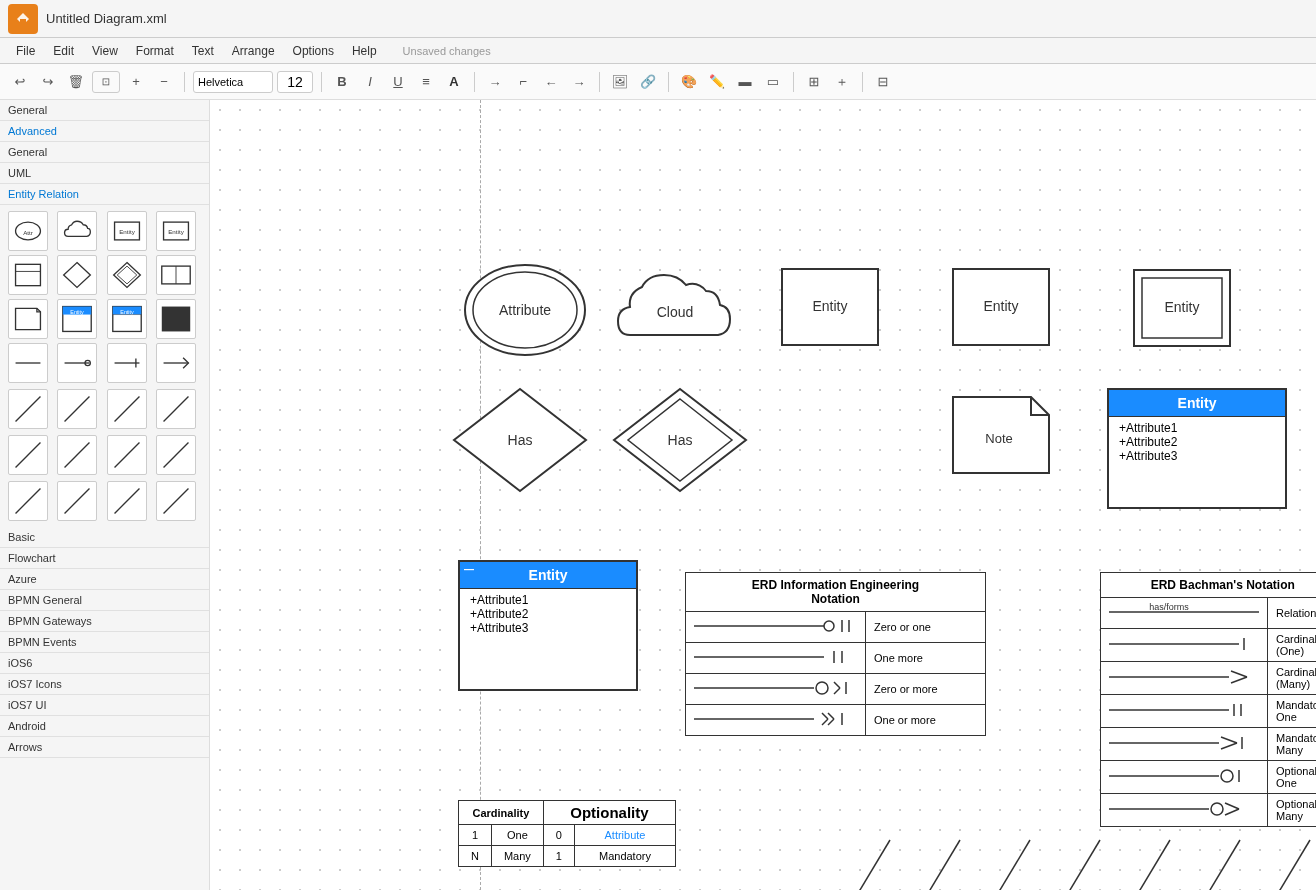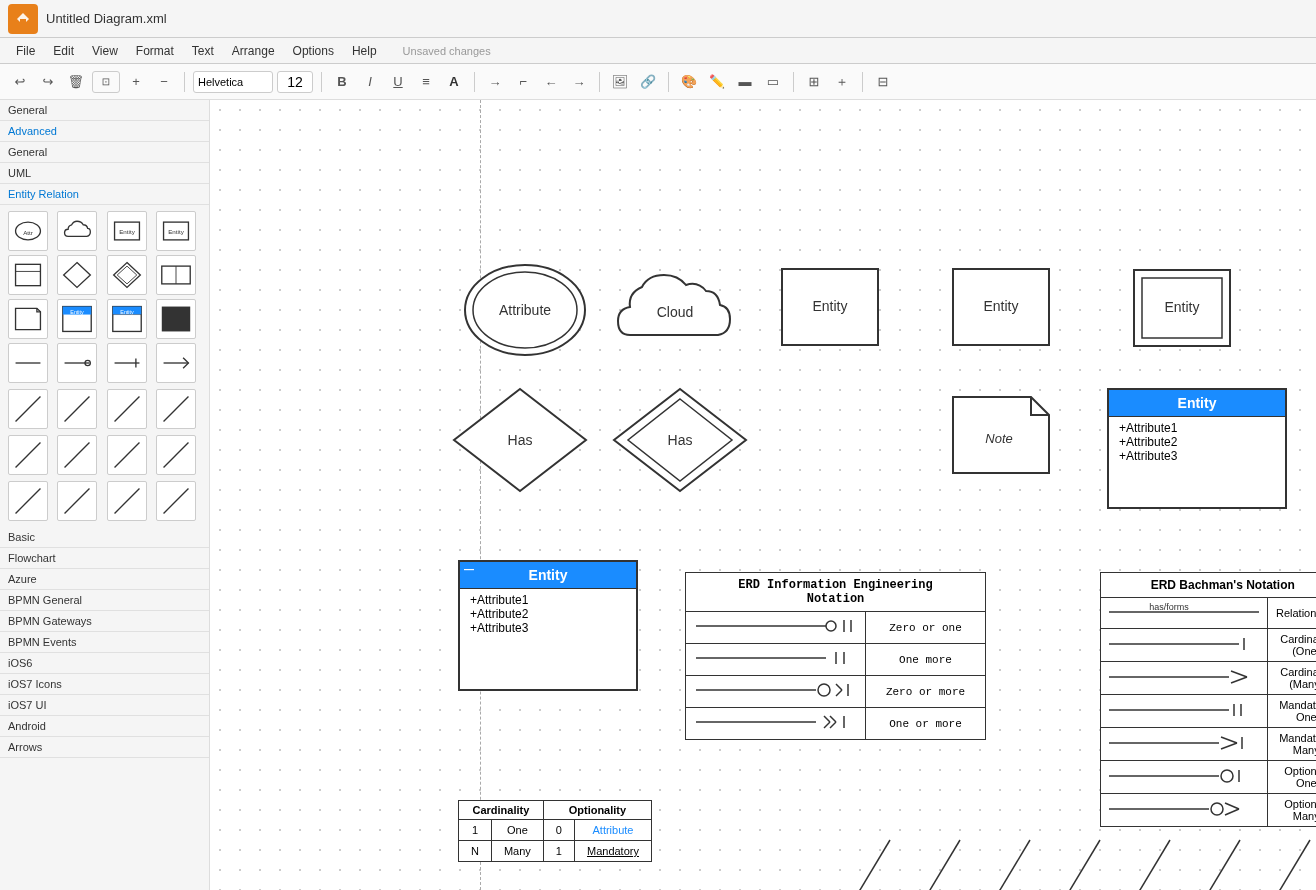--- a/index.html
+++ b/index.html
@@ -47,21 +47,21 @@
       background-image: radial-gradient(circle, #ccc 1px, transparent 1px);
       background-size: 20px 20px;
       pointer-events: none;
     }
 
     
     .guide-line { position: absolute; border-left: 1px dashed #aaa; top: 0; bottom: 0; }
 
     
     .erd-table { border-collapse: collapse; background: white; font-size: 11px; }
-    .erd-table td, .erd-table th { border: 1px solid #333; padding: 3px 8px; text-align: center; }
+    .erd-table td, .erd-table th { border: 1px solid #333; padding: 3px 8px; }
     .erd-table th { font-weight: 600; text-align: center; background: white; }
 
     
     .chen-table { border-collapse: collapse; font-size: 11px; background: white; }
     .chen-table td, .chen-table th { border: 1px solid #333; padding: 3px 8px; text-align: center; }
     .chen-table th { font-weight: 600; }
   </style>
 </head>
 <body>
 
@@ -366,21 +366,21 @@
 
       <div style="position:absolute; left:400px; top:285px; width:140px; height:110px; display:flex; align-items:center; justify-content:center;">
         <svg width="140" height="110" viewBox="0 0 140 110">
           <polygon points="70,4 136,55 70,106 4,55" fill="white" stroke="#333" stroke-width="2"></polygon>
           <polygon points="70,14 122,55 70,96 18,55" fill="white" stroke="#333" stroke-width="1.5"></polygon>
           <text x="70" y="60" text-anchor="middle" font-size="14" fill="#333">Has</text>
         </svg>
       </div>
 
 
-      <div style="position:absolute; left:736px; top:285px; width:110px; height:100px; display:flex; align-items:center; justify-content:center;font-style:italic;">
+      <div style="position:absolute; left:736px; top:285px; width:110px; height:100px; display:flex; align-items:center; justify-content:center;">
         <svg width="100" height="80" viewBox="0 0 100 80">
           <path d="M2 2 L80 2 L98 20 L98 78 L2 78 Z" fill="white" stroke="#333" stroke-width="2"></path>
           <path d="M80 2 L80 20 L98 20" fill="none" stroke="#333" stroke-width="2"></path>
           <text x="48" y="48" text-anchor="middle" font-size="13" fill="#333">Note</text>
         </svg>
       </div>
 
       <div style="position:absolute; left:897px; top:288px; width:180px;">
         <table style="border-collapse:collapse; width:180px; border:2px solid #333;">
           <tbody>
@@ -415,21 +415,21 @@
             <div>+Attribute1</div>
             <div>+Attribute2</div>
             <div>+Attribute3</div>
             <div style="height:50px;"></div>
           </td>
               </tr>
         </tbody>
           </table>
       </div>
 
-      <div style="position:absolute; left:475px; top:472px;font-family:Liberation Mono, monospace;">
+      <div style="position:absolute; left:475px; top:472px;">
         <table class="erd-table">
           <tbody>
               <tr>
                 <th colspan="2" style="text-align:center; padding:5px 40px; font-size:12px;">
             <span>ERD Information Engineering Notation</span>
           </th>
               </tr>
           <tr>
             <td style="width:180px; padding:4px 8px;">
               <svg width="160" height="20" viewBox="0 0 160 20">
@@ -560,33 +560,33 @@
           </tr>
         </tbody>
           </table>
       </div>
 
       <div style="position:absolute; left:248px; top:700px;">
         <table class="chen-table">
           <tbody>
           <tr>
             <th style="font-size:11px;" colspan="2">Cardinality</th>
-            <th style="font-size:11px;" colspan="2">Optionality</th>
+            <th style="font-size:15px;" colspan="2">Optionality</th>
           </tr>
           <tr>
             <td style="padding:4px 12px;">1</td>
             <td style="padding:4px 12px;">One</td>
             <td style="padding:4px 12px;">0</td>
             <td style="padding:4px 12px; color:#1a8cff;">Attribute</td>
           </tr>
           <tr>
             <td style="padding:4px 12px;">N</td>
             <td style="padding:4px 12px;">Many</td>
             <td style="padding:4px 12px;">1</td>
-            <td style="padding:4px 12px;text-decoration:underline;">Mandatory</td>
+            <td style="padding:4px 24px;">Mandatory</td>
           </tr>
         </tbody>
           </table>
       </div>
 
       <div style="position:absolute; left:620px; top:710px; width:680px; height:160px;">
         <svg width="680" height="160" viewBox="0 0 680 160">
 
           <g transform="translate(0,10)">
 

